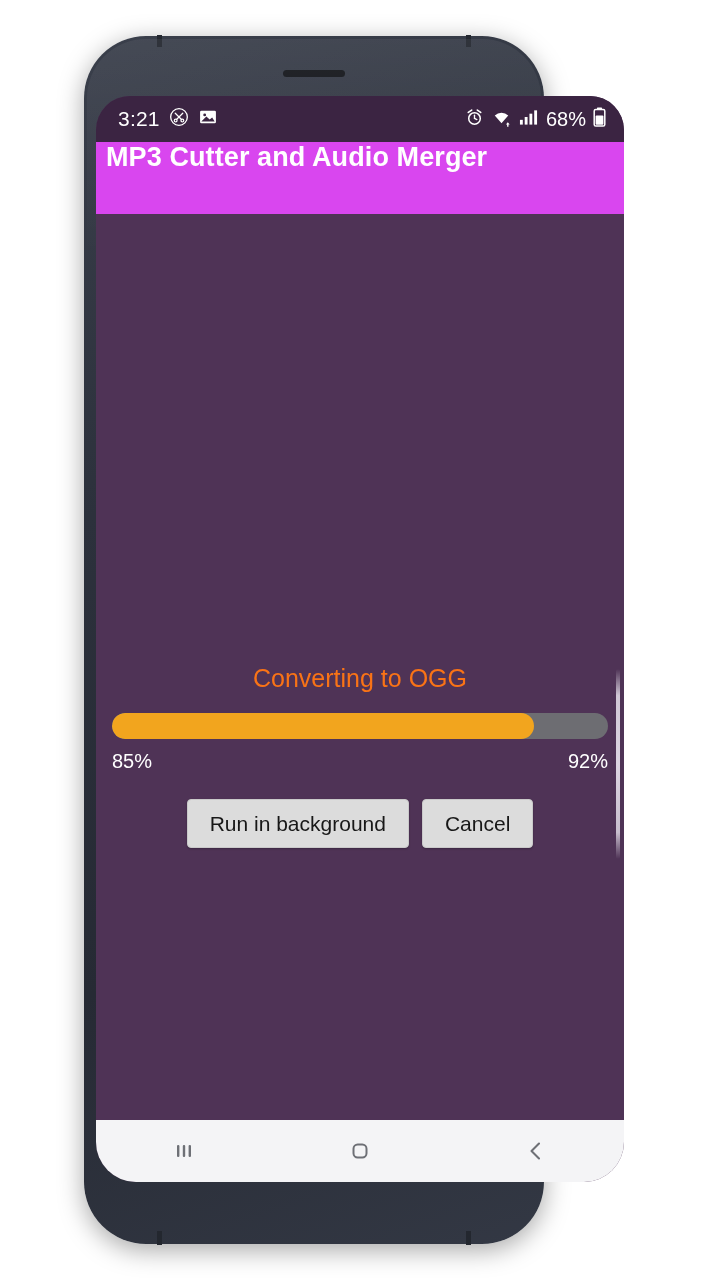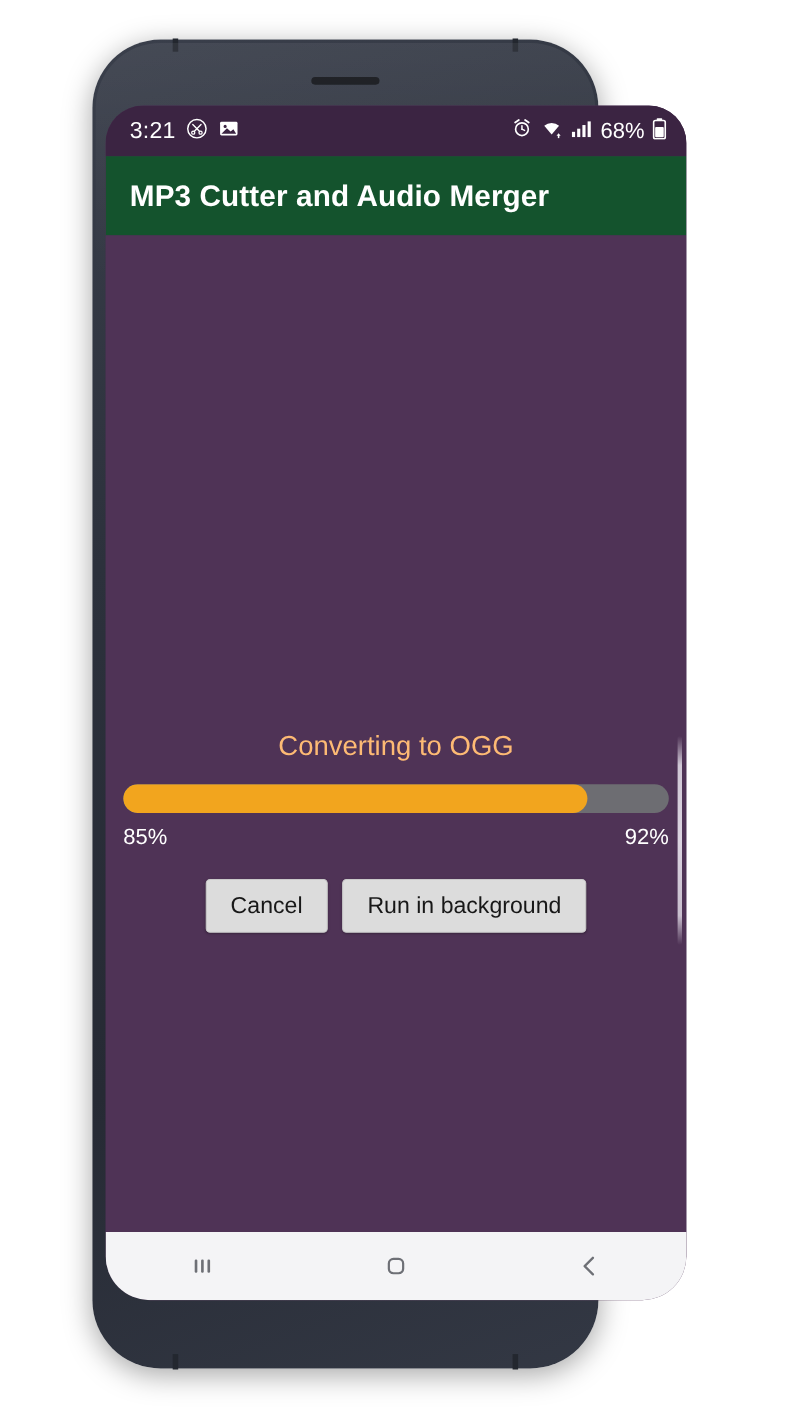--- a/index.html
+++ b/index.html
@@ -112,24 +112,24 @@
   .batt-pct {
     font-size: 20px;
     font-weight: 400;
     margin-left: 1px;
   }
   .ic { display: block; }
 
   
   .app-bar {
     height: 72px;
-    background: #14532d;
-    display: flex;
-    align-items: center;
-    padding: 0 22px;
+    background: #d946ef;
+    display: flex;
+    align-items: flex-start;
+    padding: 0 10px;
     box-sizing: border-box;
     flex: 0 0 auto;
   }
   .app-title {
     color: #ffffff;
     font-size: 27px;
     font-weight: bold;
     letter-spacing: 0.1px;
   }
 
@@ -143,21 +143,21 @@
   .progress-panel {
     position: absolute;
     left: 0;
     right: 0;
     top: 450px;
     padding: 0 16px;
     box-sizing: border-box;
   }
   .progress-title {
     text-align: center;
-    color: #fdba74;
+    color: #f97316;
     font-size: 25px;
     font-weight: 400;
     margin-bottom: 20px;
   }
   .progress-track {
     position: relative;
     height: 26px;
     border-radius: 13px;
     background: #6d6d72;
     overflow: hidden;
@@ -300,22 +300,22 @@
         <div class="progress-track">
           <div class="progress-fill" id="progress-fill" style="width: 85%;"></div>
         </div>
 
         <div class="progress-labels">
           <span class="pct">85%</span>
           <span class="pct">92%</span>
         </div>
 
         <div class="dialog-buttons">
+          <button class="dlg-btn">Run in background</button>
           <button class="dlg-btn">Cancel</button>
-          <button class="dlg-btn">Run in background</button>
         </div>
       </div>
 
       <div class="edge-glare"></div>
     </div>
 
     <div class="nav-bar">
       <div class="nav-btn">
         <svg width="26" height="26" viewBox="0 0 26 26">
           <rect x="6" y="7" width="2.4" height="12" rx="1.1" fill="#6e7076"></rect>

